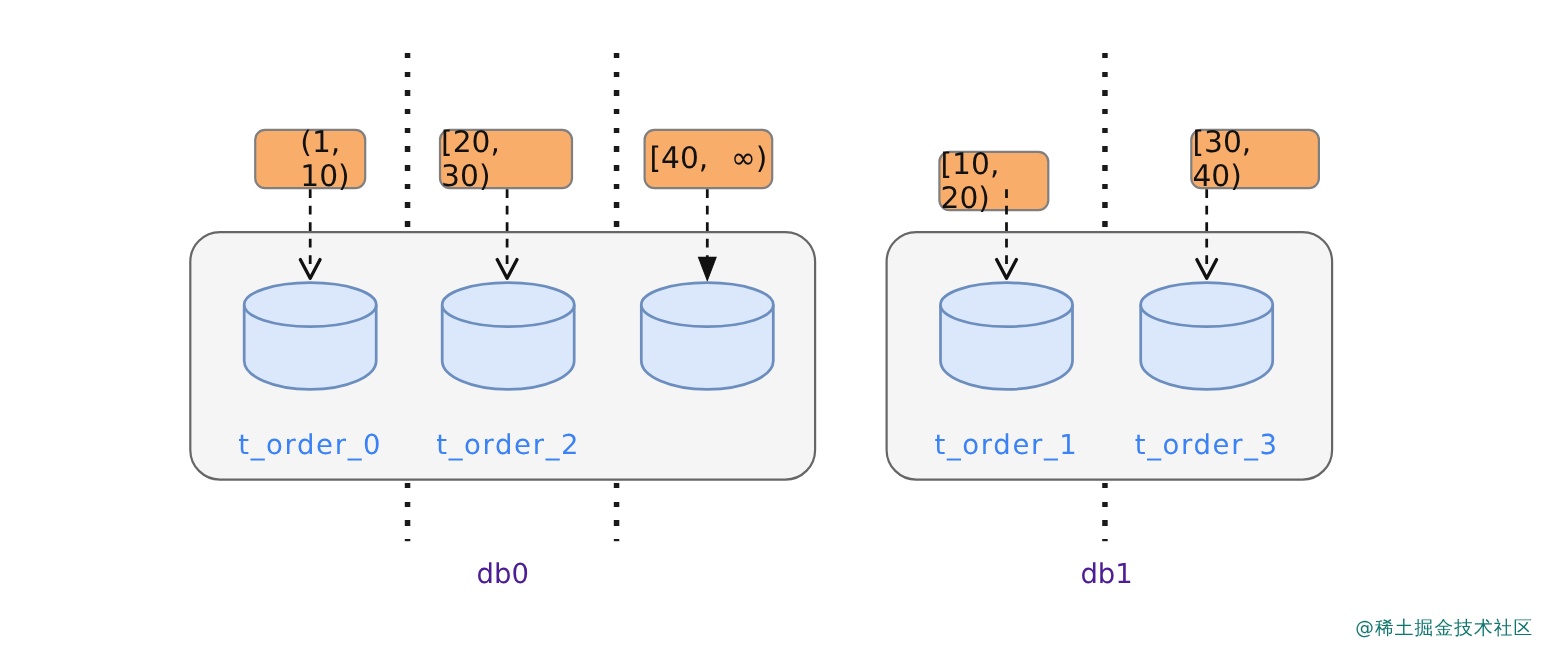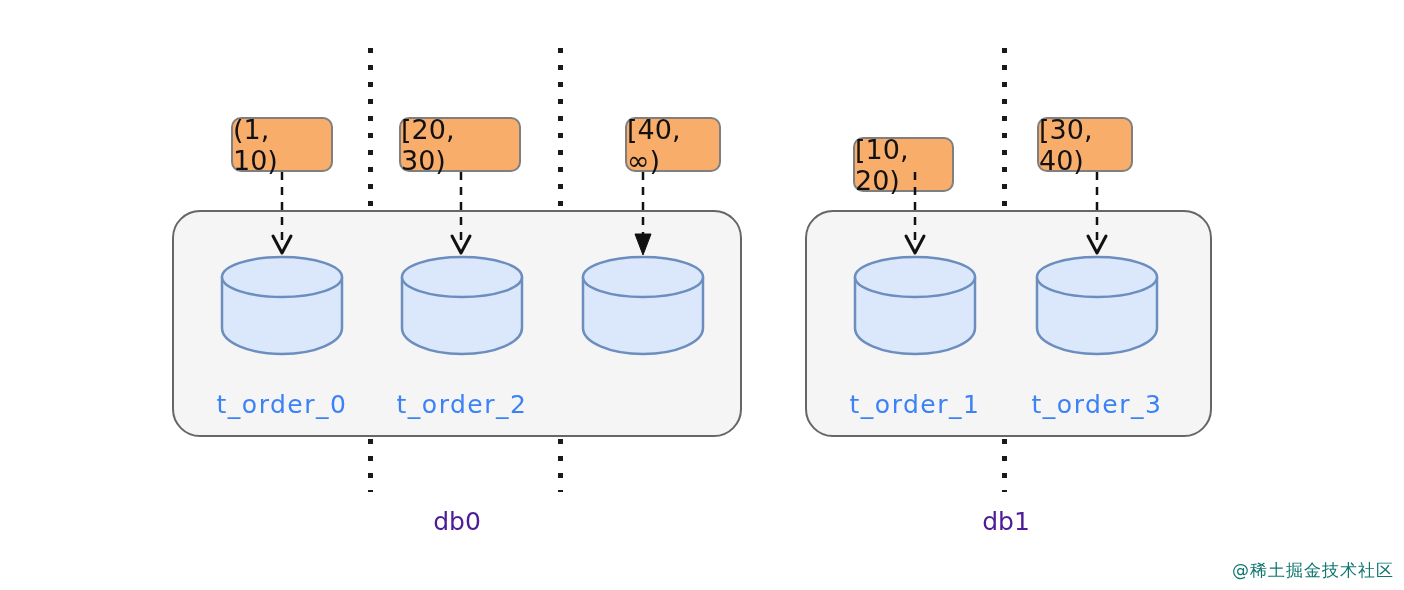--- a/index.html
+++ b/index.html
@@ -47,25 +47,25 @@
 
 <div class="canvas">
 
   <div class="dotted-line" style="left:368px;"></div>
   <div class="dotted-line" style="left:558px;"></div>
   <div class="dotted-line" style="left:1002px;"></div>
 
   <div class="db-container" style="left:172px;width:570px;"></div>
   <div class="db-container" style="left:805px;width:407px;"></div>
 
-  <div class="range-label" style="left:231px;width:102px;">(1, 10)</div>
+  <div class="range-label" style="left:231px;width:102px;padding-left:40px;">(1, 10)</div>
   <div class="range-label" style="left:399px;width:122px;">[20, 30)</div>
-  <div class="range-label" style="left:585px;width:96px;margin-left:40px;">[40, ∞)</div>
+  <div class="range-label" style="left:585px;width:118px;">[40, ∞)</div>
   <div class="range-label" style="left:853px;width:101px;margin-top:20px;">[10, 20)</div>
-  <div class="range-label" style="left:1037px;width:96px;">[30, 40)</div>
+  <div class="range-label" style="left:1082px;width:118px;">[30, 40)</div>
 
   <svg class="arrow" style="left:269px;top:172px;" width="26" height="84">
     <line class="dash" x1="13" y1="0" x2="13" y2="68"></line>
     <polyline class="head-open" points="4,64 13,81 22,64"></polyline>
   </svg>
   <svg class="arrow" style="left:448px;top:172px;" width="26" height="84">
     <line class="dash" x1="13" y1="0" x2="13" y2="68"></line>
     <polyline class="head-open" points="4,64 13,81 22,64"></polyline>
   </svg>
 

